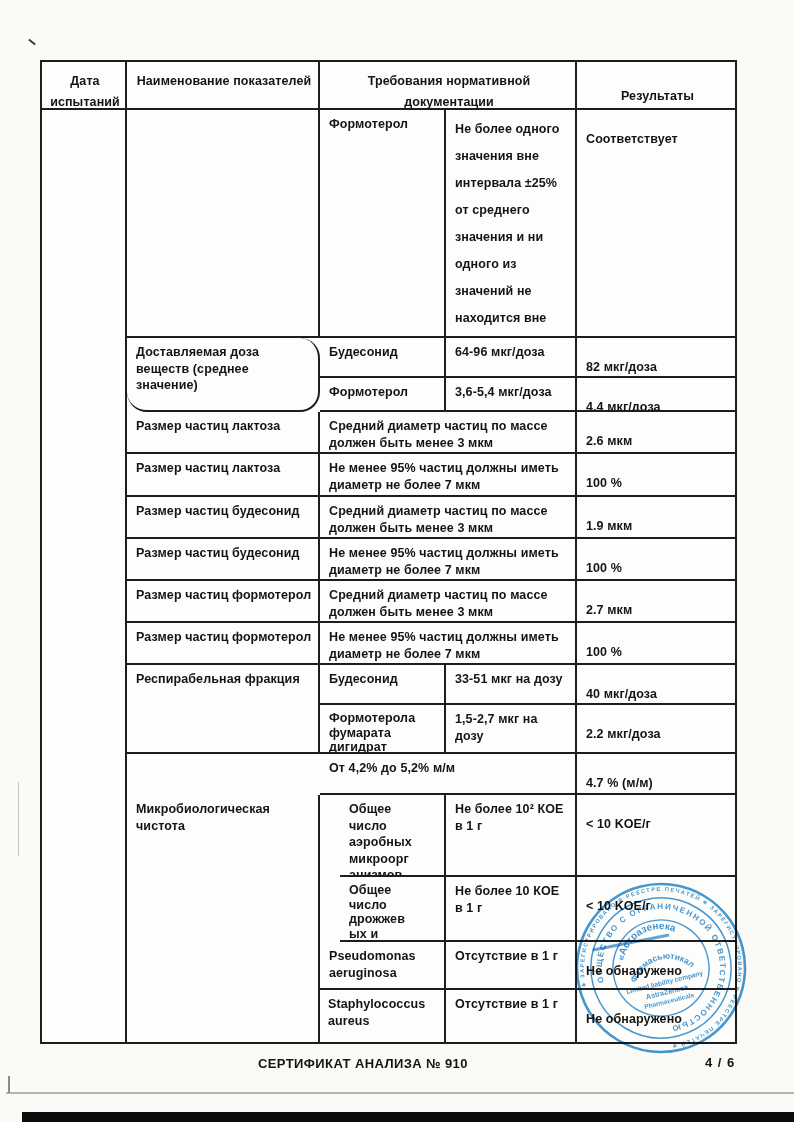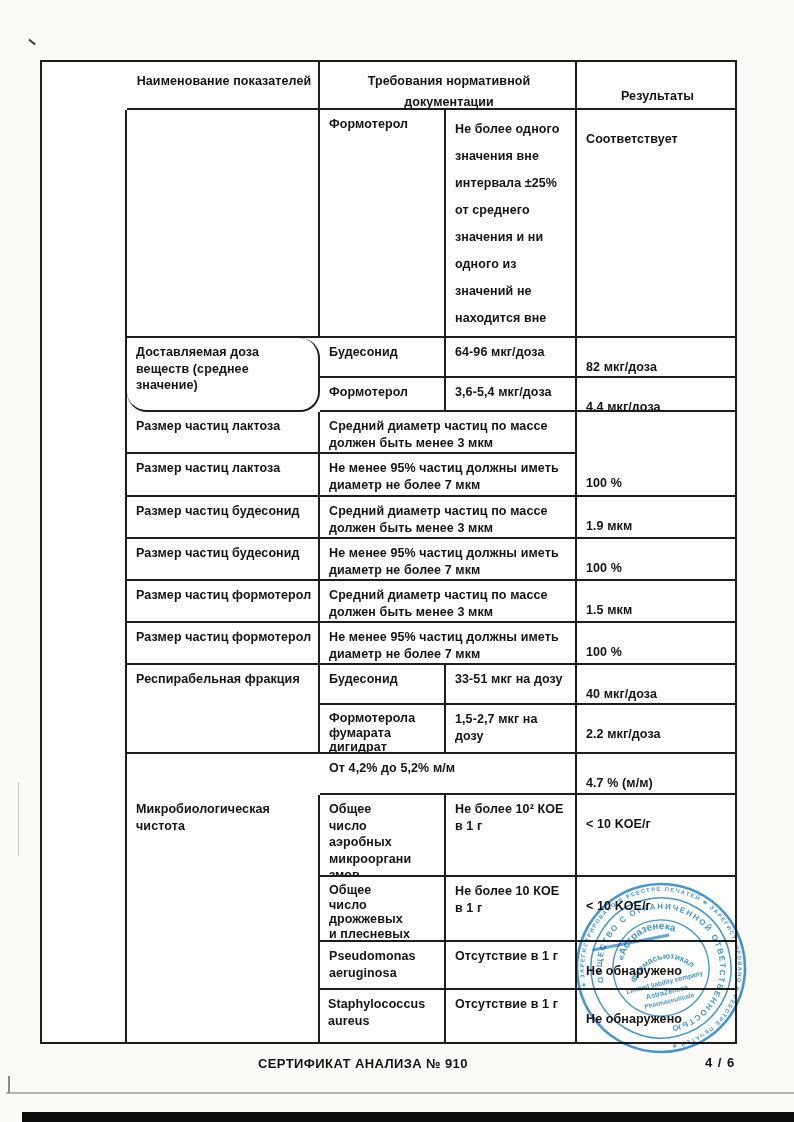--- a/index.html
+++ b/index.html
@@ -12,21 +12,21 @@
   .cell{border-right:2px solid #1d1d1d;border-bottom:2px solid #1d1d1d;
         font-size:12.5px;font-weight:600;line-height:16.5px;letter-spacing:.1px;
         padding:6px 6px 2px 9px;overflow:hidden;box-sizing:border-box;}
   .cell.lc{border-right:none;margin-top:15px;}
   .cell.lr{border-bottom:none;}
   .hcell{display:flex;justify-content:center;text-align:center;
         padding-top:9px;line-height:21px;font-size:12.5px;}
   .hcell .hw{display:block;}
   .hcell .hw3{max-width:175px;}
   .tight{line-height:14.5px;}
-  .narrow{padding-right:32px;overflow-wrap:anywhere;}
+  .narrow{padding-right:32px;overflow-wrap:anywhere;margin-left:20px;}
   .footer-title{position:absolute;left:258px;top:1056px;font-size:13px;font-weight:600;letter-spacing:.4px;}
   .footer-page{position:absolute;left:705px;top:1055px;font-size:13px;font-weight:700;letter-spacing:1px;}
   .stamp{position:absolute;left:571px;top:878px;width:180px;height:180px;
         mix-blend-mode:multiply;opacity:.93;}
   .pen-stroke{position:absolute;left:592px;top:941px;width:78px;height:3px;
         background:#4a97d4;transform:rotate(-11deg);border-radius:2px;
         opacity:.85;mix-blend-mode:multiply;}
   .artifact{position:absolute;}
   .tick-mark{left:28px;top:41px;width:8px;height:2px;background:#3a3a3a;transform:rotate(38deg);}
   .speck{width:2px;height:5px;background:#8a8a8a;opacity:.55;}
@@ -45,20 +45,23 @@
   <div class="artifact speck" style="left:345px;top:168px;"></div>
   <div class="artifact speck" style="left:344px;top:200px;"></div>
   <div class="artifact speck" style="left:345px;top:237px;"></div>
   <div class="artifact speck" style="left:346px;top:272px;"></div>
   <div class="artifact speck" style="left:344px;top:310px;"></div>
   <div class="artifact faint-vline"></div>
   <div class="artifact faint-hline"></div>
 
   <div class="ca-table">
 
+    <div class="cell hcell" style="grid-row:1;grid-column:1;">
+        <span class="hw">Дата испытаний</span>
+      </div>
     <div class="cell hcell" style="grid-row:1;grid-column:2;">
         <span class="hw">Наименование показателей</span>
       </div>
     <div class="cell hcell" style="grid-row:1;grid-column:3/5;">
         <span class="hw hw3">Требования нормативной документации</span>
       </div>
     <div class="cell hcell lc" style="grid-row:1;grid-column:5;">
         <span class="hw">Результаты испытаний</span>
       </div>
 
@@ -72,36 +75,37 @@
     <div class="cell" style="grid-row:3/5;grid-column:2;border-radius:20px;">Доставляемая доза веществ (среднее значение)</div>
     <div class="cell" style="grid-row:3;grid-column:3;">Будесонид</div>
     <div class="cell" style="grid-row:3;grid-column:4;">64-96 мкг/доза</div>
     <div class="cell lc" style="grid-row:3;grid-column:5;">82 мкг/доза</div>
     <div class="cell" style="grid-row:4;grid-column:3;">Формотерол</div>
     <div class="cell" style="grid-row:4;grid-column:4;">3,6-5,4 мкг/доза</div>
     <div class="cell lc" style="grid-row:4;grid-column:5;">4.4 мкг/доза</div>
 
     <div class="cell" style="grid-row:5;grid-column:2;">Размер частиц лактоза</div>
     <div class="cell" style="grid-row:5;grid-column:3/5;">Средний диаметр частиц по массе должен быть менее 3 мкм</div>
+    <div class="cell lc" style="grid-row:5;grid-column:5;">2.6 мкм</div>
 
     <div class="cell" style="grid-row:6;grid-column:2;">Размер частиц лактоза</div>
     <div class="cell" style="grid-row:6;grid-column:3/5;">Не менее 95% частиц должны иметь диаметр не более 7 мкм</div>
     <div class="cell lc" style="grid-row:6;grid-column:5;">100 %</div>
 
     <div class="cell" style="grid-row:7;grid-column:2;">Размер частиц будесонид</div>
     <div class="cell" style="grid-row:7;grid-column:3/5;">Средний диаметр частиц по массе должен быть менее 3 мкм</div>
     <div class="cell lc" style="grid-row:7;grid-column:5;">1.9 мкм</div>
 
     <div class="cell" style="grid-row:8;grid-column:2;">Размер частиц будесонид</div>
     <div class="cell" style="grid-row:8;grid-column:3/5;">Не менее 95% частиц должны иметь диаметр не более 7 мкм</div>
     <div class="cell lc" style="grid-row:8;grid-column:5;">100 %</div>
 
     <div class="cell" style="grid-row:9;grid-column:2;">Размер частиц формотерол</div>
     <div class="cell" style="grid-row:9;grid-column:3/5;">Средний диаметр частиц по массе должен быть менее 3 мкм</div>
-    <div class="cell lc" style="grid-row:9;grid-column:5;">1.5 мкм</div>
+    <div class="cell lc" style="grid-row:9;grid-column:5;">2.7 мкм</div>
 
     <div class="cell" style="grid-row:10;grid-column:2;">Размер частиц формотерол</div>
     <div class="cell" style="grid-row:10;grid-column:3/5;">Не менее 95% частиц должны иметь диаметр не более 7 мкм</div>
     <div class="cell lc" style="grid-row:10;grid-column:5;">100 %</div>
 
     <div class="cell" style="grid-row:11/13;grid-column:2;">Респирабельная фракция</div>
     <div class="cell" style="grid-row:11;grid-column:3;">Будесонид</div>
     <div class="cell" style="grid-row:11;grid-column:4;">33-51 мкг на дозу</div>
     <div class="cell lc" style="grid-row:11;grid-column:5;">40 мкг/доза</div>
     <div class="cell tight" style="grid-row:12;grid-column:3;">Формотерола фумарата дигидрат</div>

